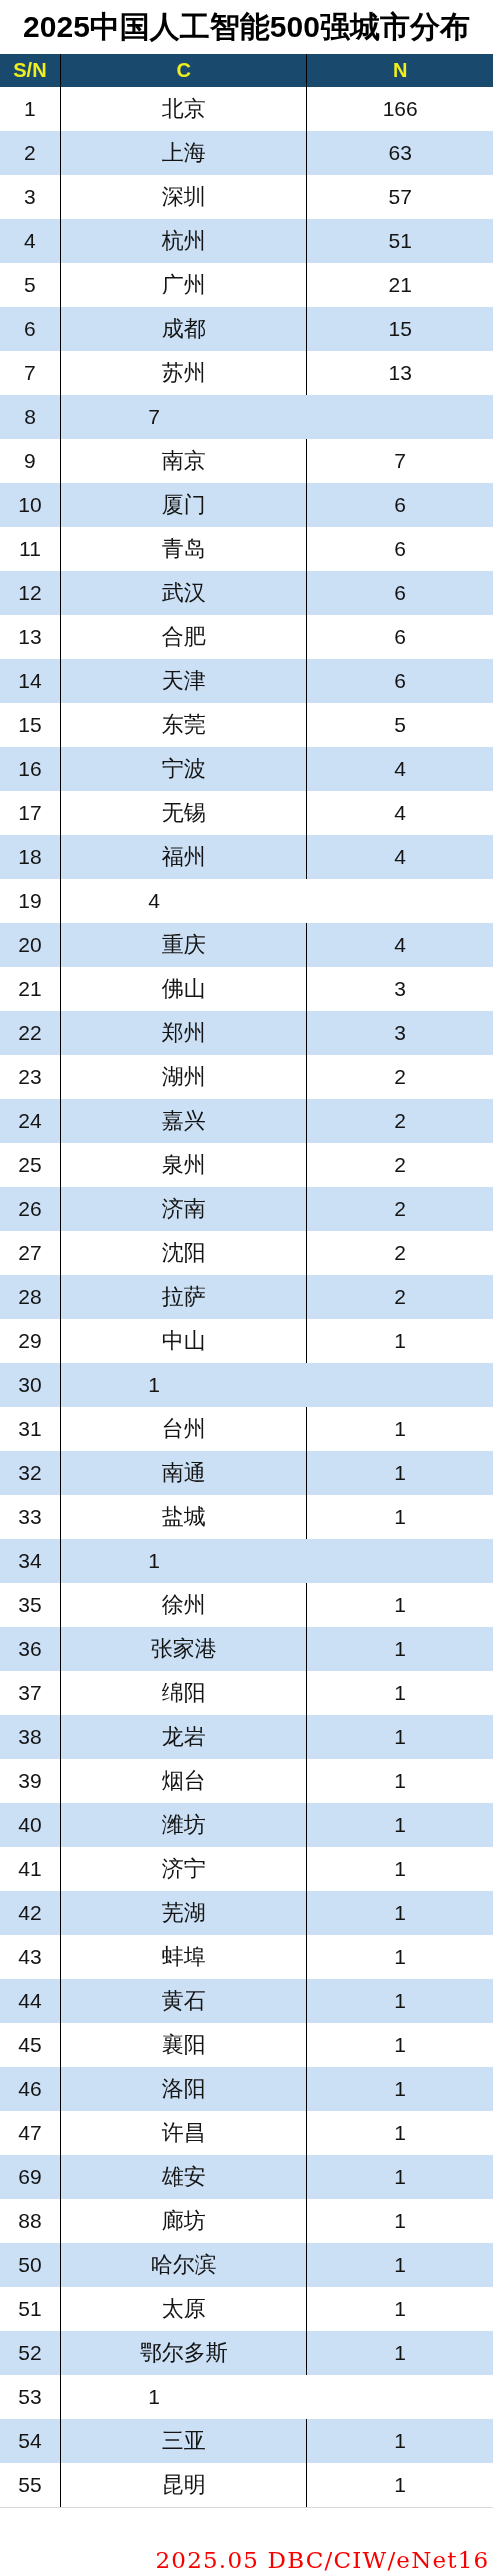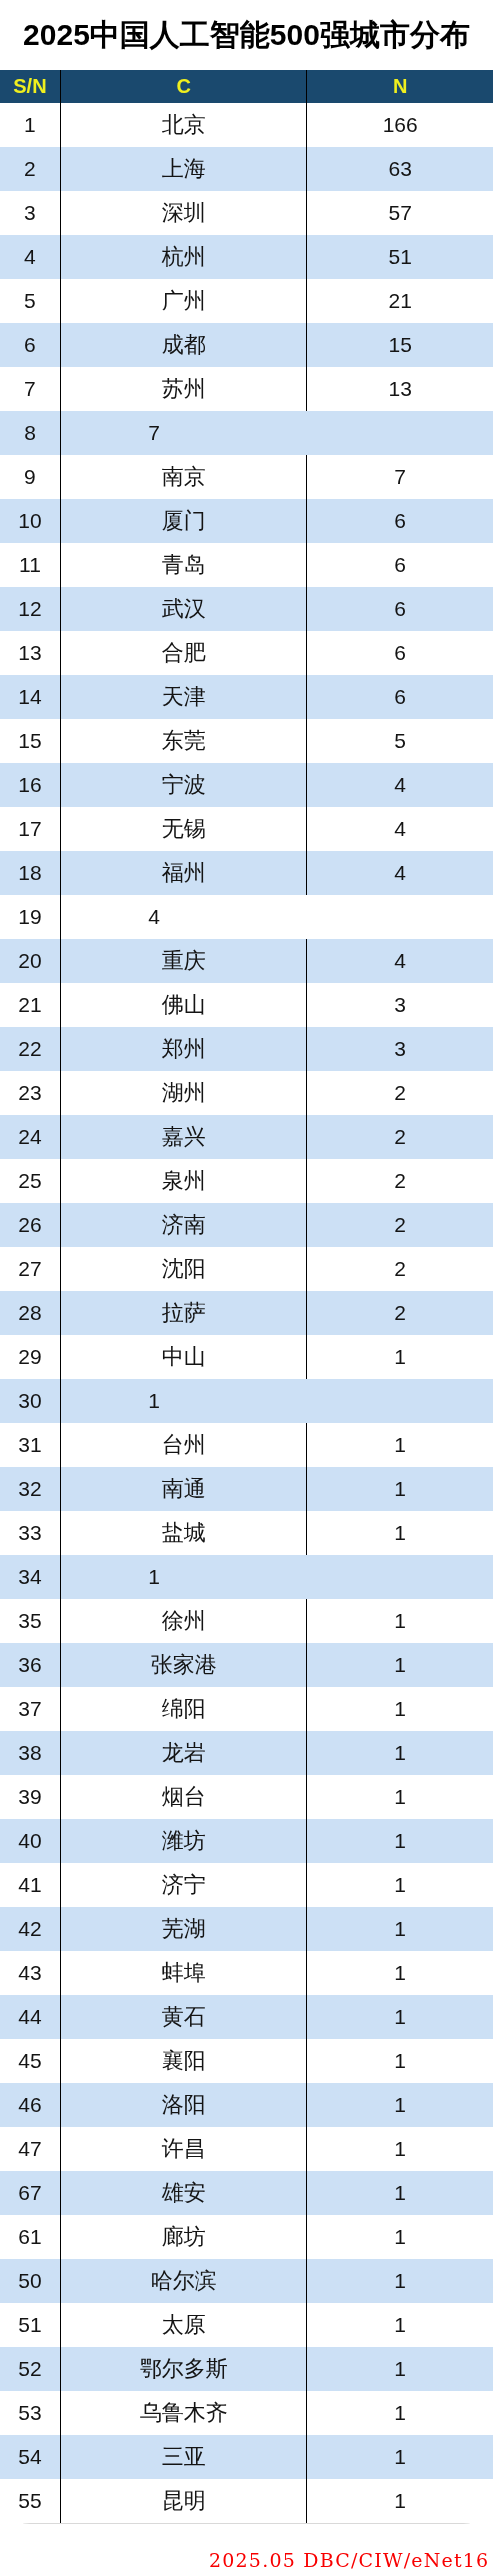--- a/index.html
+++ b/index.html
@@ -5,35 +5,34 @@
   html, body { margin: 0; padding: 0; }
   body {
     width: 493px;
     height: 2576px;
     position: relative;
     background: #ffffff;
     font-family: "Liberation Sans", sans-serif;
     overflow: hidden;
   }
   .page-title {
-    height: 70px;
+    height: 54px;
     display: flex;
     align-items: center;
     justify-content: center;
     font-size: 30px;
     font-weight: bold;
     color: #000000;
     letter-spacing: 0px;
     white-space: nowrap;
   }
   .ai-table {
     width: 493px;
     border-bottom: 1.8px solid var(--bottom-border, #d9d9d9);
     box-sizing: border-box;
-    border-radius: 30px;
   }
   .thead {
     display: flex;
     height: 33px;
     background: var(--header-bg, #1a496e);
     color: var(--header-text, #f0ef1e);
     font-weight: bold;
     font-size: 20px;
   }
   .cell {
@@ -64,21 +63,21 @@
     right: 0;
     bottom: 0;
     height: 33px;
     display: flex;
     align-items: center;
     justify-content: flex-end;
     padding-right: 3.6px;
     box-sizing: border-box;
     color: var(--footer-text, #f80000);
     font-family: "DejaVu Serif", serif;
-    font-size: 19px;
+    font-size: 23px;
     letter-spacing: 1.2px;
     white-space: nowrap;
   }
 </style>
 </head>
 <body>
 
 <div class="page-title">2025中国人工智能500强城市分布</div>
 
 <div class="ai-table">
@@ -313,47 +312,46 @@
     <div class="cell c-sn">46</div>
     <div class="cell c-city">洛阳</div>
     <div class="cell c-n">1</div>
   </div>
       <div class="trow">
     <div class="cell c-sn">47</div>
     <div class="cell c-city">许昌</div>
     <div class="cell c-n">1</div>
   </div>
       <div class="trow">
-    <div class="cell c-sn">67</div>
+    <div class="cell c-sn">69</div>
     <div class="cell c-city">雄安</div>
     <div class="cell c-n">1</div>
   </div>
       <div class="trow">
-    <div class="cell c-sn">61</div>
+    <div class="cell c-sn">88</div>
     <div class="cell c-city">廊坊</div>
     <div class="cell c-n">1</div>
   </div>
       <div class="trow">
     <div class="cell c-sn">50</div>
     <div class="cell c-city">哈尔滨</div>
     <div class="cell c-n">1</div>
   </div>
       <div class="trow">
     <div class="cell c-sn">51</div>
     <div class="cell c-city">太原</div>
     <div class="cell c-n">1</div>
   </div>
       <div class="trow">
     <div class="cell c-sn">52</div>
     <div class="cell c-city">鄂尔多斯</div>
     <div class="cell c-n">1</div>
   </div>
       <div class="trow">
     <div class="cell c-sn">53</div>
-    <div class="cell c-city">乌鲁木齐</div>
     <div class="cell c-n">1</div>
   </div>
       <div class="trow">
     <div class="cell c-sn">54</div>
     <div class="cell c-city">三亚</div>
     <div class="cell c-n">1</div>
   </div>
       <div class="trow">
     <div class="cell c-sn">55</div>
     <div class="cell c-city">昆明</div>

